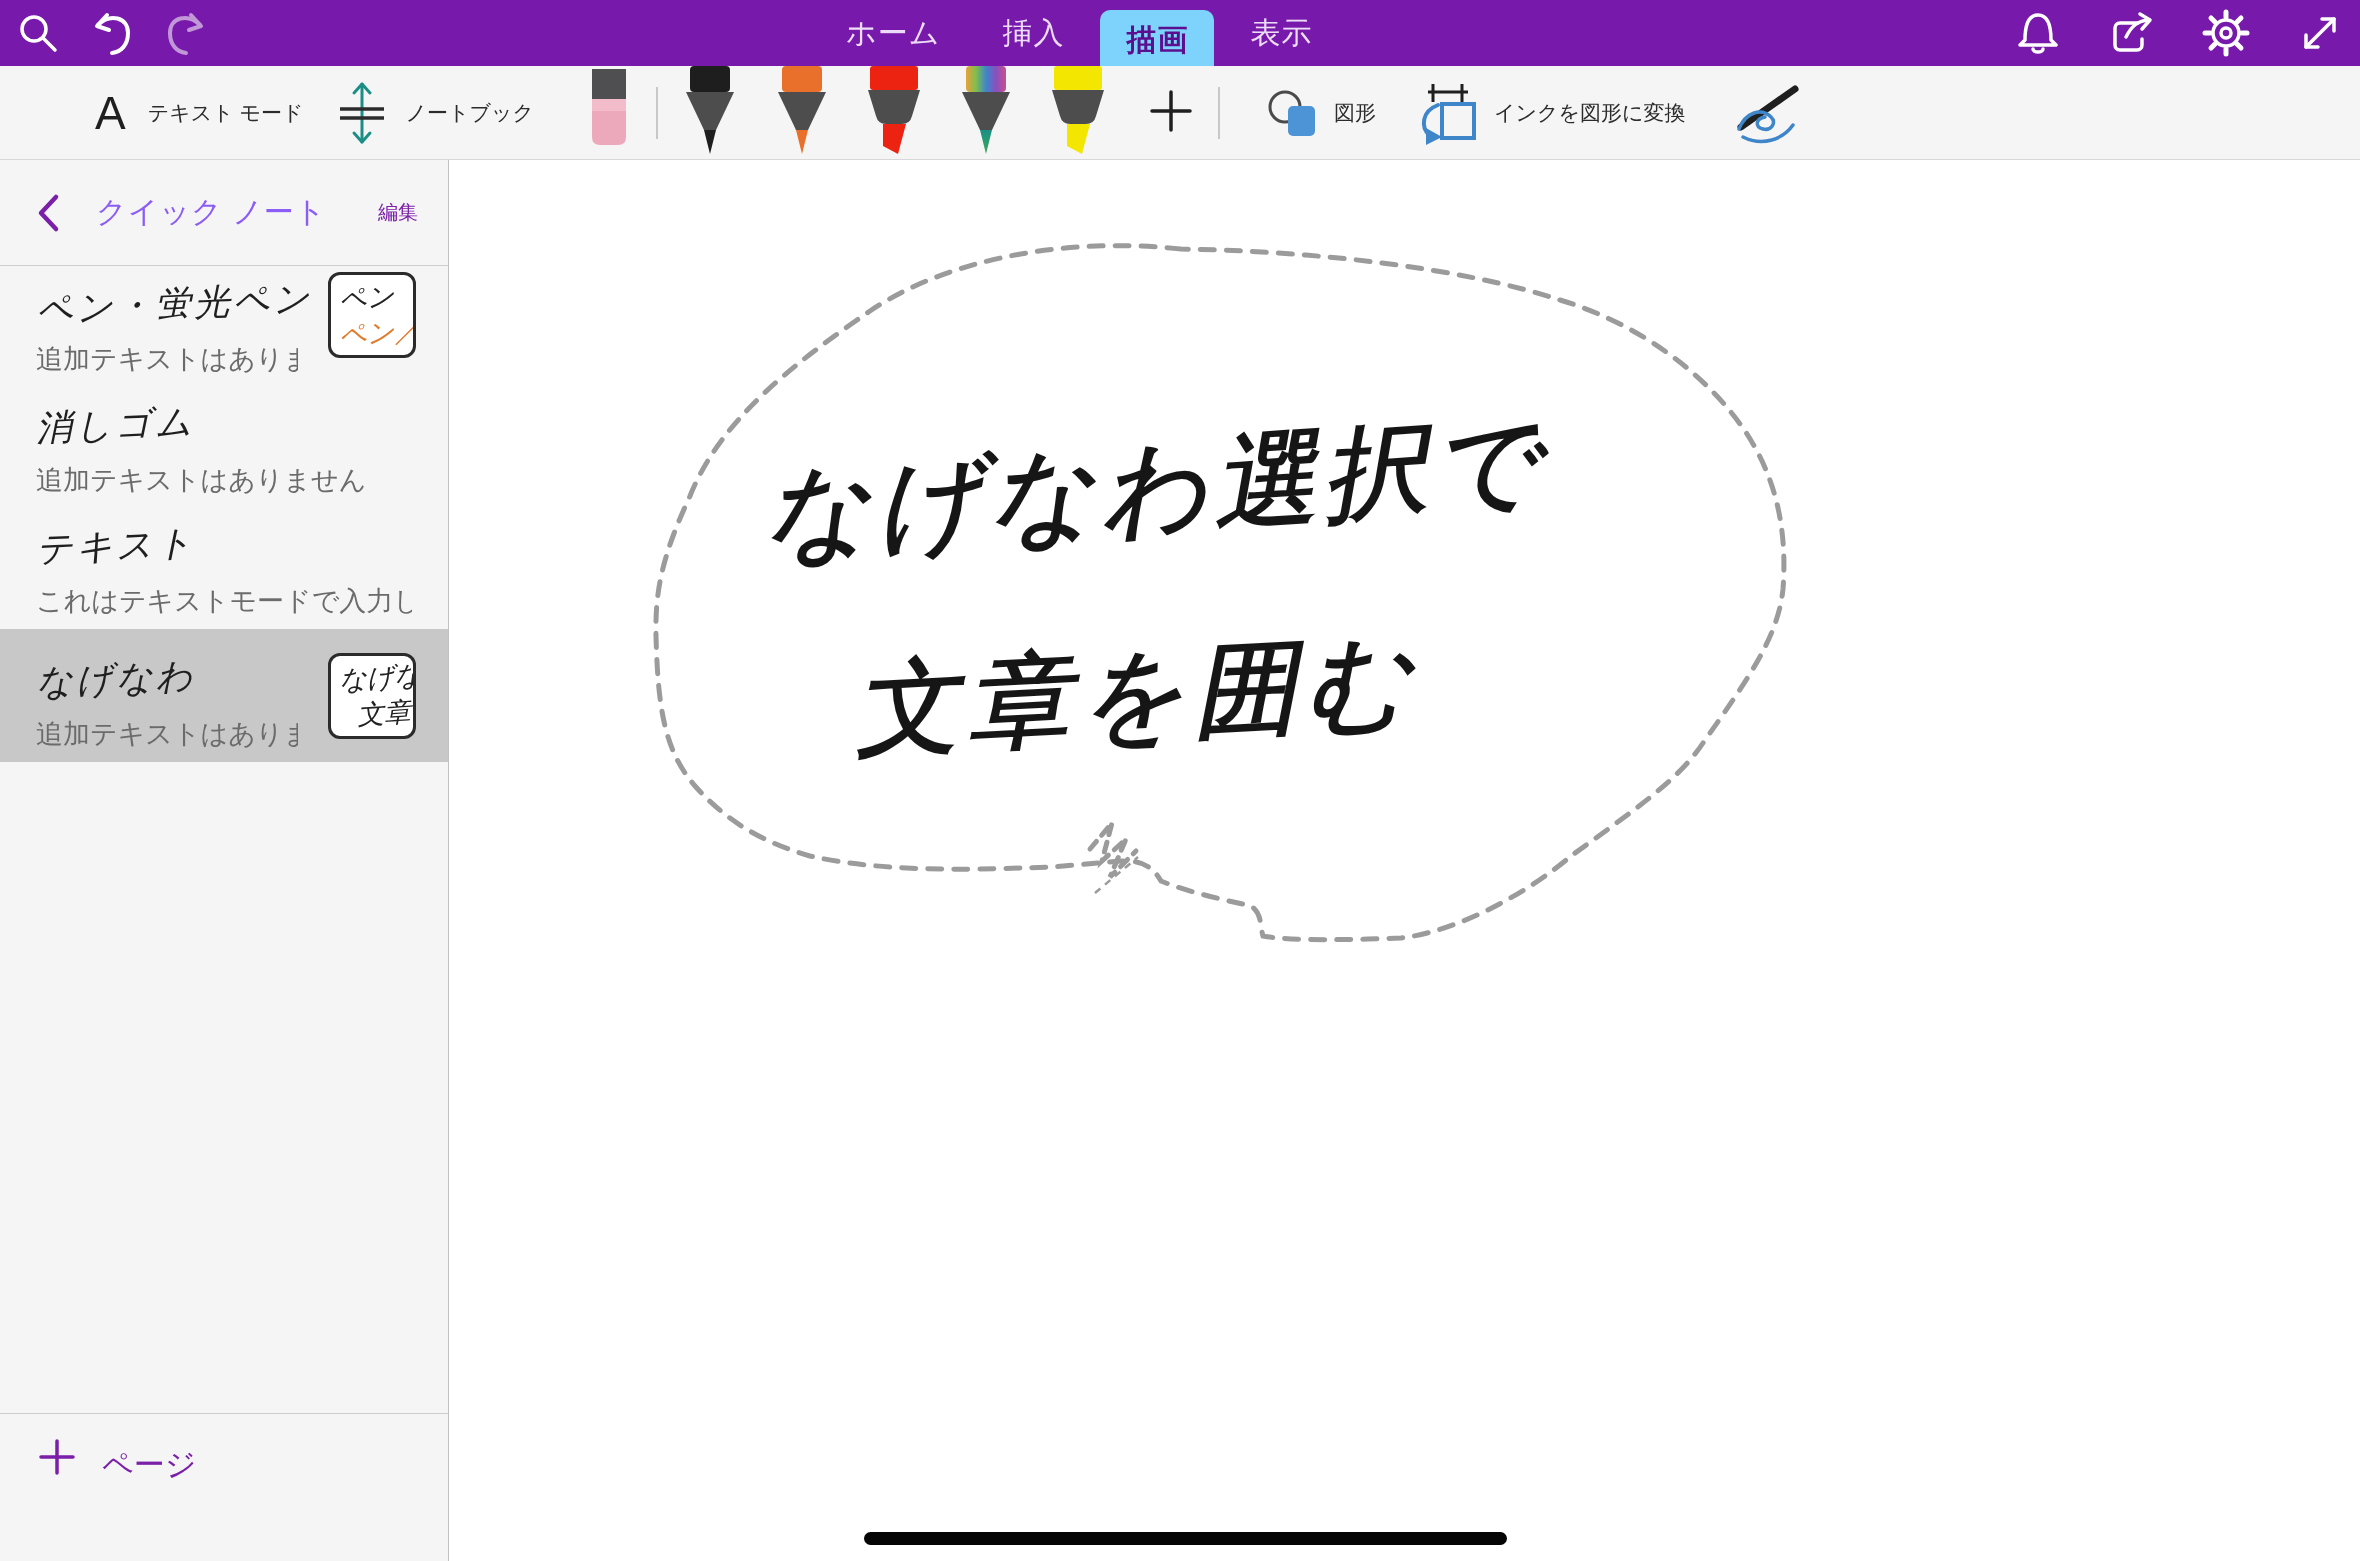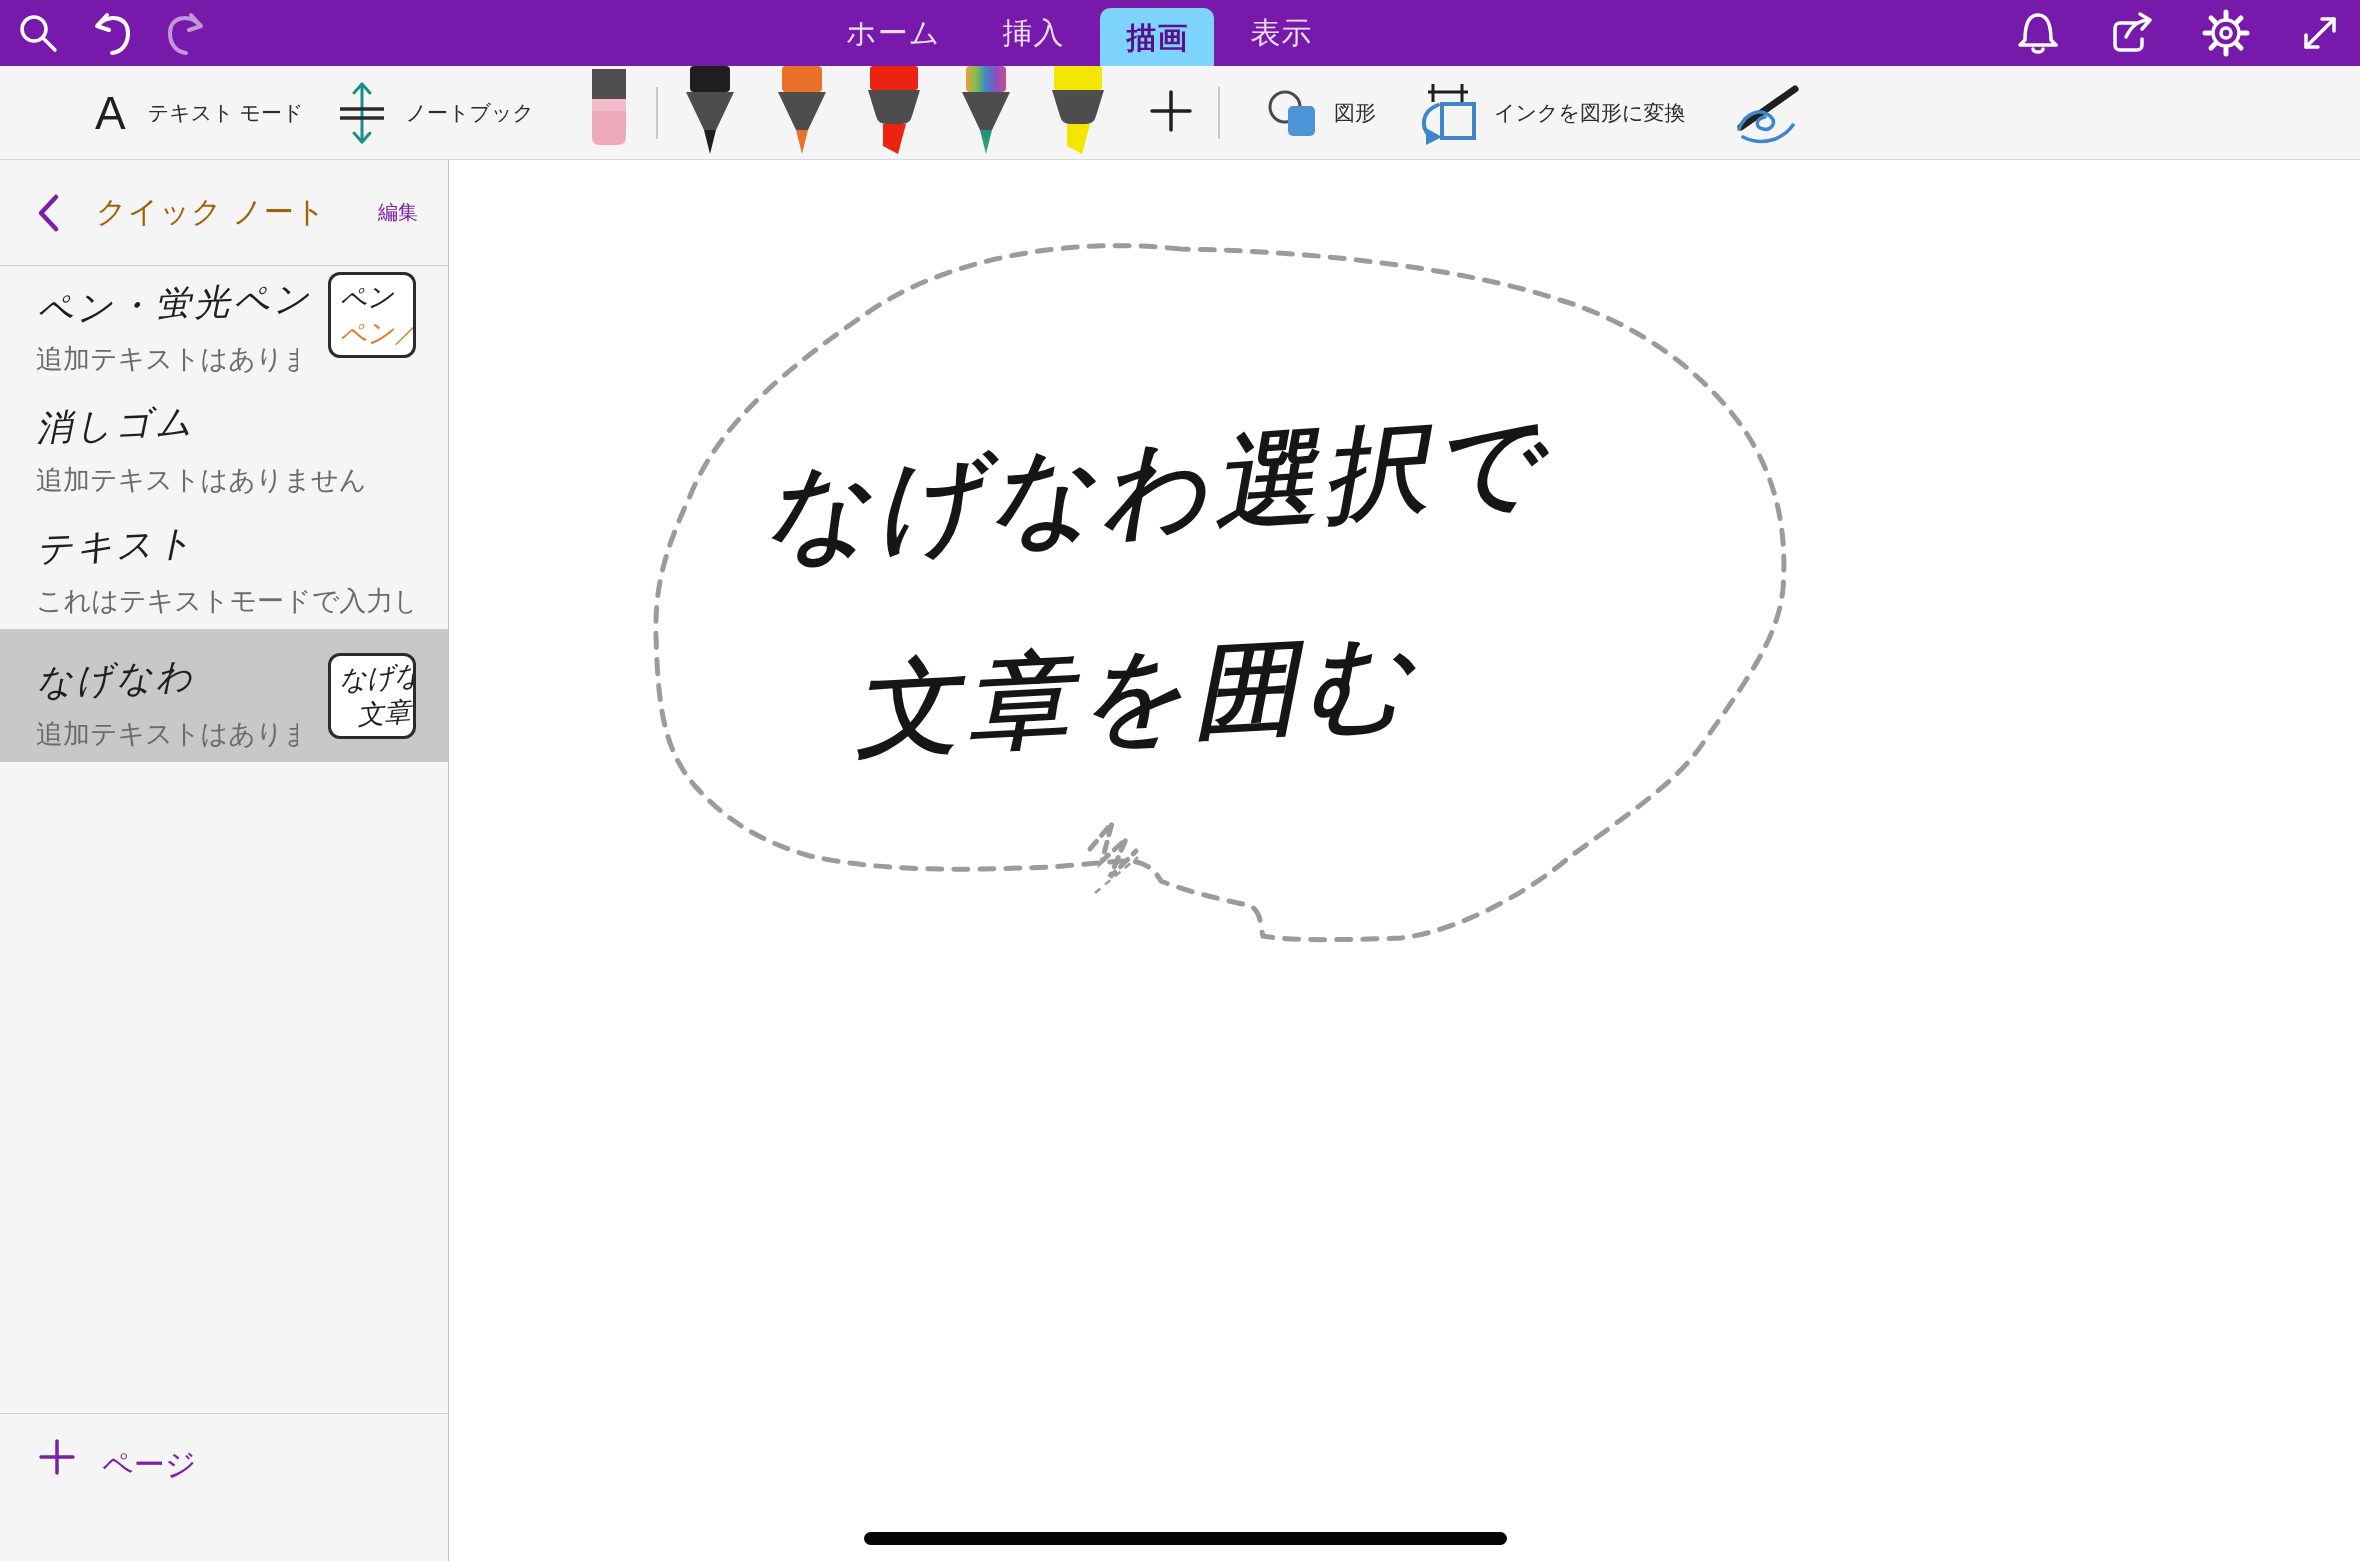--- a/index.html
+++ b/index.html
@@ -5,21 +5,21 @@
   * { margin:0; padding:0; box-sizing:border-box; }
   html,body { width:2360px; height:1561px; overflow:hidden;
     font-family:"Liberation Sans","DejaVu Sans",sans-serif; background:#fff; }
 
   
   .titlebar { position:absolute; left:0; top:0; width:2360px; height:66px;
     background:#7719AA; display:flex; align-items:center; }
   .tb-left { position:absolute; left:8px; top:0; height:66px; display:flex; align-items:center; gap:22px; padding-left:4px; }
   .tb-right { position:absolute; right:14px; top:0; height:66px; display:flex; align-items:center; gap:42px; }
   .tb-iconbtn { width:52px; height:52px; display:flex; align-items:center; justify-content:center; }
-  .tabs { position:absolute; left:820px; top:0; height:66px; display:flex; align-items:center; gap:10px; }
+  .tabs { position:absolute; left:820px; top:0; height:66px; display:flex; align-items:flex-start; gap:10px; }
   .tab { height:66px; display:flex; align-items:center; padding:0 26px; color:#EDDCF7;
     font-size:30px; letter-spacing:1px; white-space:nowrap; }
   .tab.active { background:#7dd3fc; color:#5B0F8E; height:60px; margin-top:10px;
     border-radius:10px 10px 0 0; font-weight:bold; }
   .tab.highlight { background:#4E0D72; color:#EDDCF7; height:62px; margin-top:4px;
     border-radius:14px 14px 0 0; padding:0 34px; }
 
   
   .ribbon { position:absolute; left:0; top:66px; width:2360px; height:94px;
     background:#F6F5F6; border-bottom:1px solid #D9D8D9;
@@ -38,21 +38,21 @@
   .icon-label-group { gap:12px;font-family:Liberation Serif, serif; }
   .g-shapes { margin-left:20px; }
   .g-ink { margin-left:40px; }
   .g-draw { margin-left:40px; }
 
   
   .sidebar { position:absolute; left:0; top:160px; width:449px; height:1401px;
     background:#F6F5F6; border-right:1px solid #C2C1C2; }
   .sb-header { height:106px; display:flex; align-items:center; padding:0 30px 0 34px;
     border-bottom:1px solid #CFCECF; }
-  .sb-title { font-size:30px; color:#a16207; margin-left:34px; letter-spacing:1px; }
+  .sb-title { font-size:30px; color:#8b5cf6; margin-left:34px; letter-spacing:1px; }
   .sb-edit { margin-left:auto; font-size:20px; color:#7A1FA8; }
   .sb-item { position:relative; padding:14px 150px 10px 36px; }
   .sb-item.h1 { min-height:110px; } .sb-item.h2 { min-height:104px; padding-right:36px; }
   .sb-item.h3 { min-height:119px; padding-right:36px; } .sb-item.h4 { min-height:129px; padding-top:26px; }
   .sb-item.selected { background:#C9C8C9; }
   .ink { display:inline-block; font-style:italic; transform:rotate(-2.5deg);
     font-size:36px; color:#1F1F1F; letter-spacing:3px; white-space:nowrap; }
   .sb-sub { font-size:27px; color:#6B6B6B; margin-top:12px; white-space:nowrap; overflow:hidden; }
   .thumb { position:absolute; right:32px; width:88px; height:86px; background:#fff;
     border:3px solid #2B2B2B; border-radius:12px; overflow:hidden; padding:4px 0 0 8px; }

